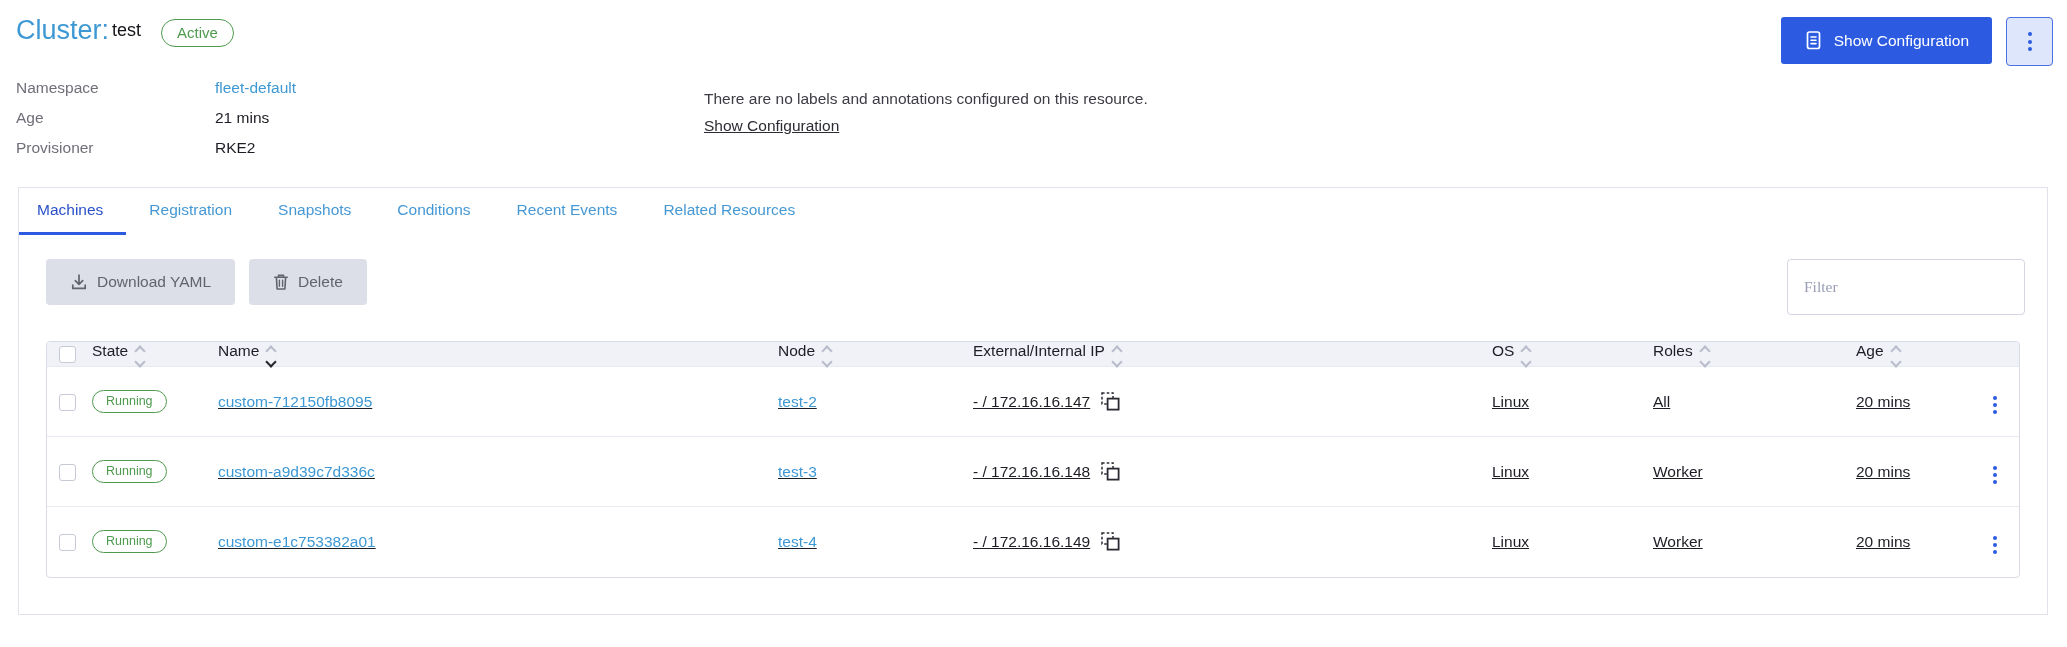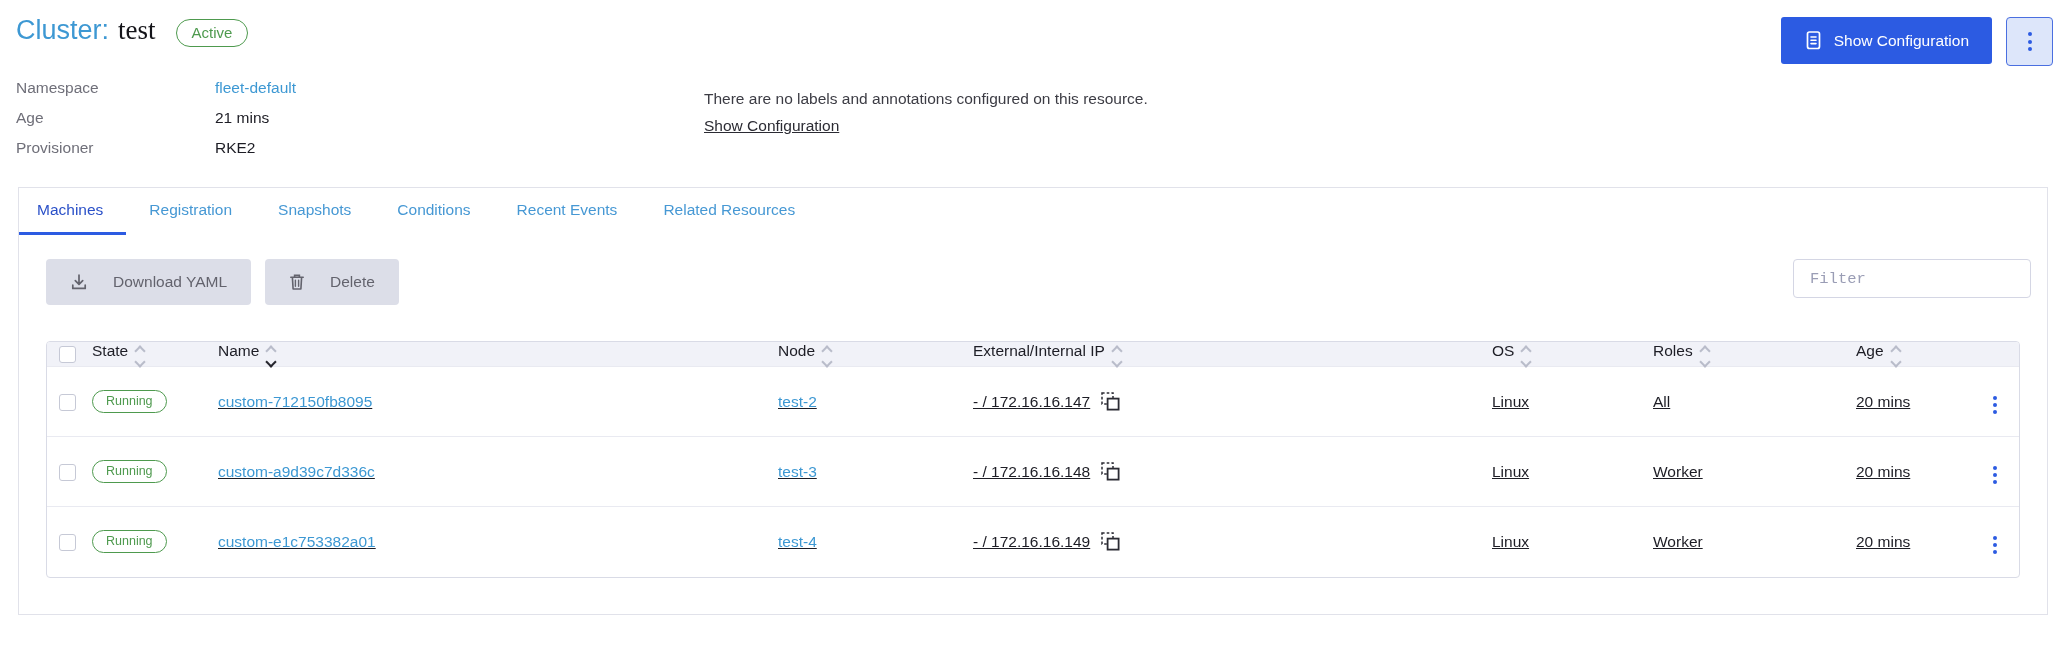--- a/index.html
+++ b/index.html
@@ -7,21 +7,21 @@
     width:2067px;height:647px;overflow:hidden;background:#fff;
     font-family:"Liberation Sans","DejaVu Sans",sans-serif;
     color:#1d1d25;font-size:15.5px;position:relative;
     -webkit-font-smoothing:antialiased;
   }
   .link{color:var(--c-link,#3d98d3);text-decoration:none;cursor:pointer;}
 
   
   .page-header{display:flex;align-items:center;padding:15px 16px 0 16px;}
   .title-prefix{font-size:27px;color:var(--c-link,#3d98d3);}
-  .title-name{font-size:27px;color:#141419;margin-left:9px;font-family:Liberation Serif, serif;}
+  .title-name{font-size:18px;color:#141419;margin-left:3px;}
   .state-badge{
     margin-left:20px;border:1px solid var(--c-success,#4e9a4e);color:var(--c-success,#4e9a4e);
     border-radius:16px;padding:4px 15px 5px;font-size:15px;background:#fff;transform:translateY(2px);
   }
   .header-actions{position:absolute;top:17px;right:14px;display:flex;gap:14px;}
   .btn-primary{
     background:var(--c-primary,#2c5be2);color:#fff;border:none;border-radius:3px;
     height:47px;padding:0 23px;font-size:15.5px;display:flex;align-items:center;gap:11px;cursor:pointer;
     font-family:inherit;
   }
@@ -50,27 +50,27 @@
   .tab{
     display:flex;align-items:center;padding:0 23px;color:#4698d4;font-size:15.5px;cursor:pointer;
     border-bottom:3px solid transparent;box-sizing:border-box;
   }
   .tab.active{color:#2a50c8;border-bottom-color:var(--c-primary,#2c5be2);padding-left:18px;}
 
   
   .toolbar{margin-top:24px;padding:0 27px;display:flex;position:relative;height:47px;}
   .btn-secondary{
     background:#dcdee8;color:#63636d;border:none;border-radius:4px;height:46px;padding:0 24px;
-    font-size:15.5px;display:flex;align-items:center;gap:25px;cursor:pointer;font-family:inherit;
+    font-size:15.5px;display:flex;align-items:center;gap:9px;cursor:pointer;font-family:inherit;
   }
   .btn-secondary + .btn-secondary{margin-left:14px;}
   .filter-input{
-    position:absolute;right:16px;top:0;width:238px;height:39px;box-sizing:border-box;
+    position:absolute;right:22px;top:0;width:238px;height:56px;box-sizing:border-box;
     border:1px solid #d4d6e4;border-radius:4px;padding:0 16px;font-size:15.5px;color:#3c3c44;
-    font-family:Liberation Mono, monospace;outline:none;background:#fff;
+    font-family:Liberation Serif, serif;outline:none;background:#fff;
   }
   .filter-input::placeholder{color:#9a9db5;}
 
   
   .table-wrap{margin:35px 27px 0 27px;border:1px solid #d9dbe6;border-radius:4px;overflow:hidden;}
   table{width:100%;border-collapse:collapse;table-layout:fixed;font-size:15.5px;}
   thead tr{background:#f1f2f8;height:24px;}
   th{font-weight:400;text-align:left;color:#1d1d25;padding:0;}
   tbody tr{height:70px;border-top:1px solid #e9eaf1;text-decoration:underline;}
   td{padding:0;vertical-align:middle;}

